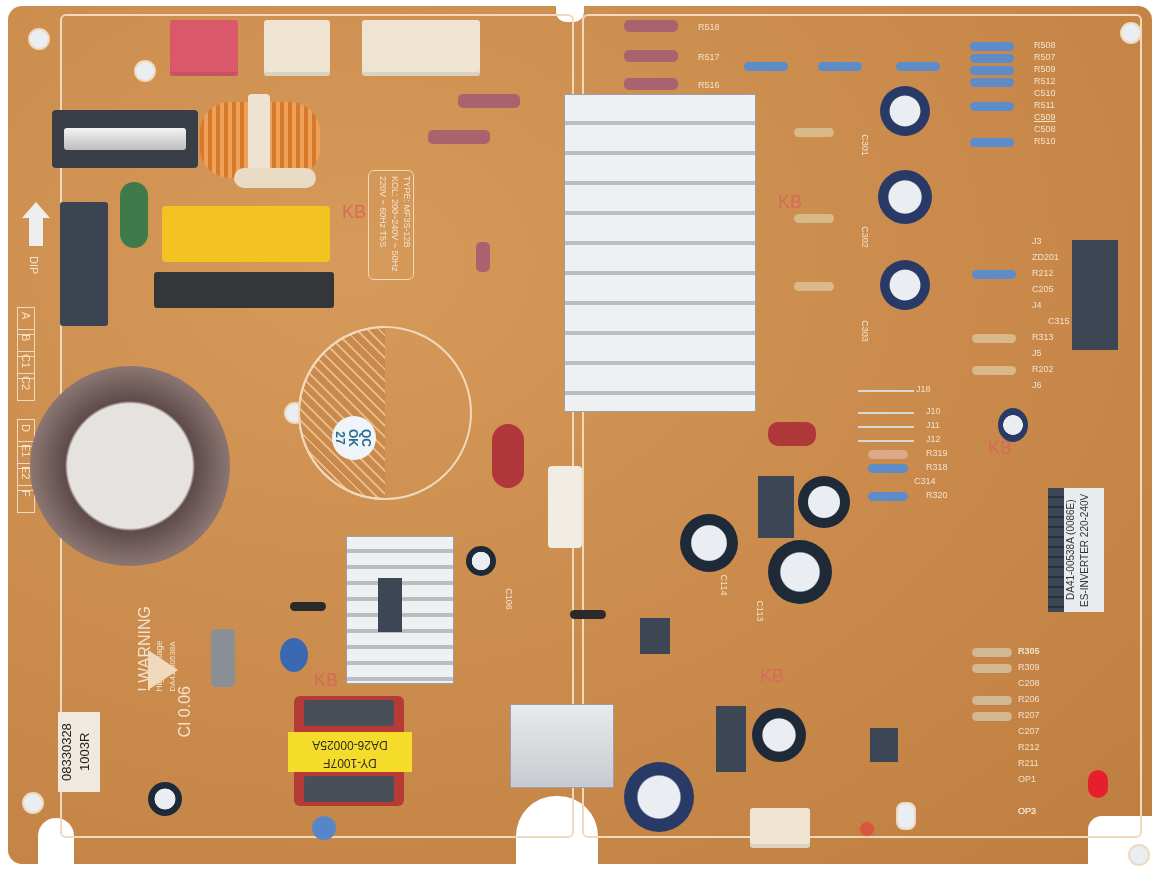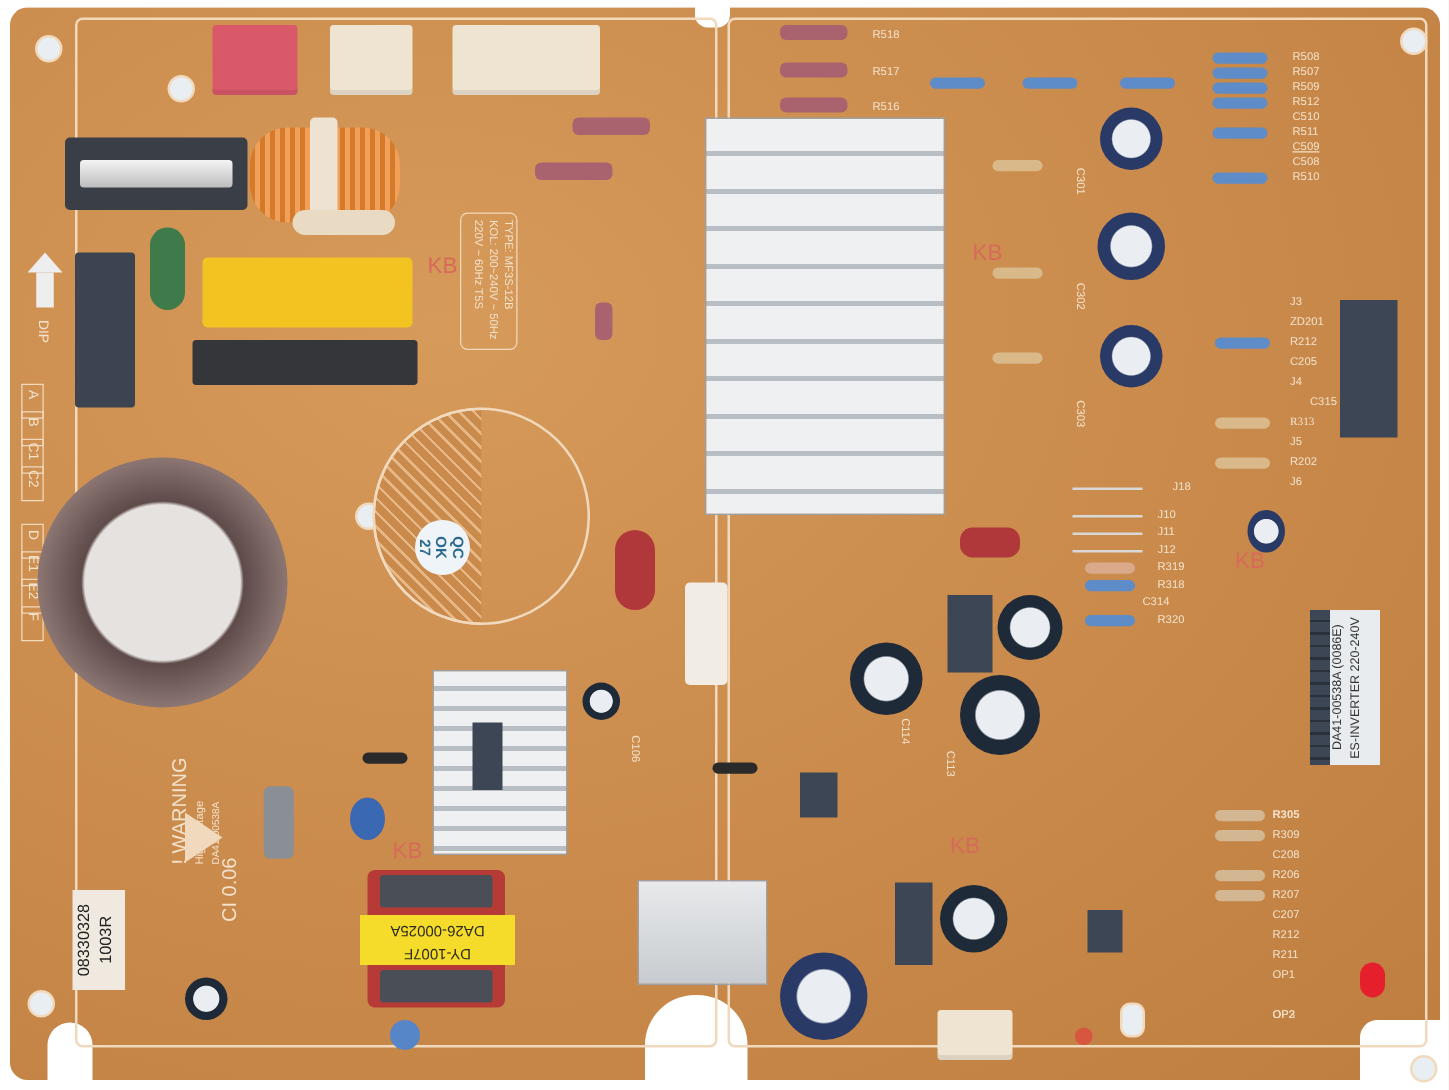--- a/index.html
+++ b/index.html
@@ -184,30 +184,30 @@
 
   <div style="position:absolute;left:954px;top:230px;">
     <div class="lbl" style="left:70px;top:0;">J3</div>
     <div class="lbl" style="left:70px;top:16px;">ZD201</div>
     <div class="res" style="left:10px;top:34px;width:44px;background:#5d8cc8;"></div>
     <div class="lbl" style="left:70px;top:32px;">R212</div>
     <div class="lbl" style="left:70px;top:48px;">C205</div>
     <div class="lbl" style="left:70px;top:64px;">J4</div>
     <div class="lbl" style="left:70px;top:80px;margin-left:16px;">C315</div>
     <div class="res" style="left:10px;top:98px;width:44px;background:#d9b98a;"></div>
-    <div class="lbl" style="left:70px;top:96px;font-family:Liberation Serif, serif;">R313</div>
+    <div class="lbl" style="left:70px;top:96px;">R313</div>
     <div class="lbl" style="left:70px;top:112px;">J5</div>
     <div class="res" style="left:10px;top:130px;width:44px;background:#d9b98a;"></div>
     <div class="lbl" style="left:70px;top:128px;">R202</div>
     <div class="lbl" style="left:70px;top:144px;">J6</div>
   </div>
 
   <div style="position:absolute;left:850px;top:378px;">
     <div class="lead" style="left:0;top:6px;width:56px;"></div>
-    <div class="lbl" style="left:80px;top:0;">J18</div>
+    <div class="lbl" style="left:58px;top:0;">J18</div>
     <div class="lead" style="left:0;top:28px;width:56px;"></div>
     <div class="lbl" style="left:68px;top:22px;">J10</div>
     <div class="lead" style="left:0;top:42px;width:56px;"></div>
     <div class="lbl" style="left:68px;top:36px;">J11</div>
     <div class="lead" style="left:0;top:56px;width:56px;"></div>
     <div class="lbl" style="left:68px;top:50px;">J12</div>
     <div class="res" style="left:10px;top:66px;width:40px;background:#d9a98a;"></div>
     <div class="lbl" style="left:68px;top:64px;">R319</div>
     <div class="res" style="left:10px;top:80px;width:40px;background:#5d8cc8;"></div>
     <div class="lbl" style="left:68px;top:78px;">R318</div>

